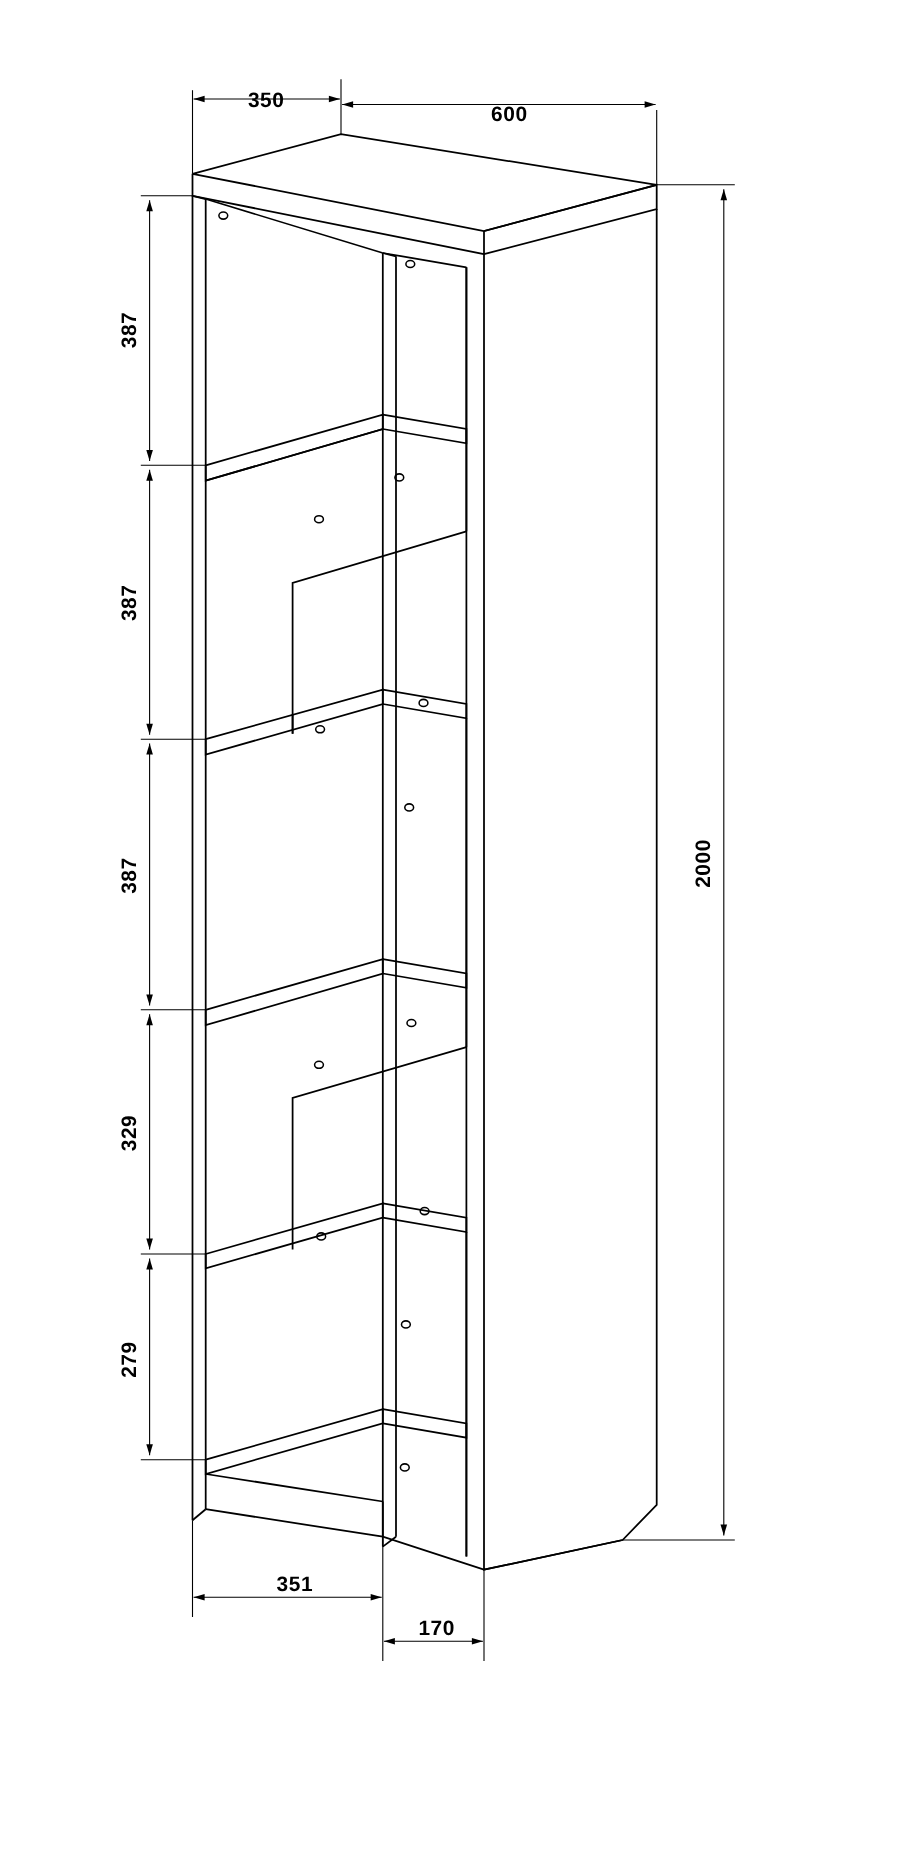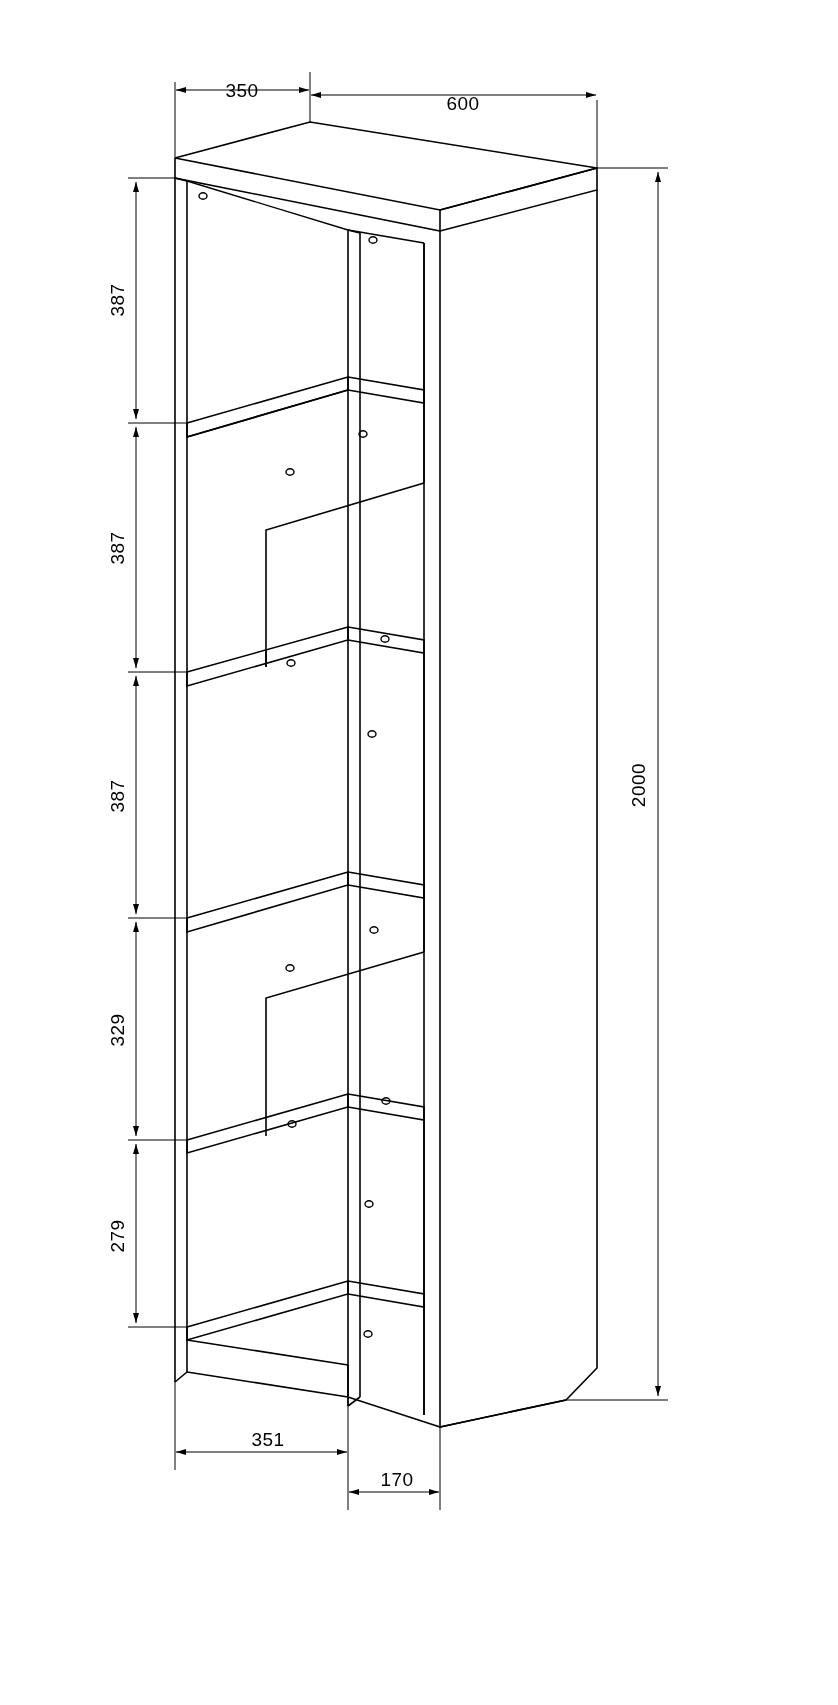--- a/index.html
+++ b/index.html
@@ -14,20 +14,21 @@
     color: #000000;
     position: relative;
     overflow: hidden;
   }
   #drawing-root {
     position: absolute;
     left: 0;
     top: 0;
     width: 838px;
     height: 1705px;
+    font-weight: bold;
   }
   svg.drawing {
     display: block;
     width: 838px;
     height: 1705px;
   }
   .dim-label {
     font-family: "Liberation Sans", sans-serif;
     font-size: 19px;
     fill: #000000;

